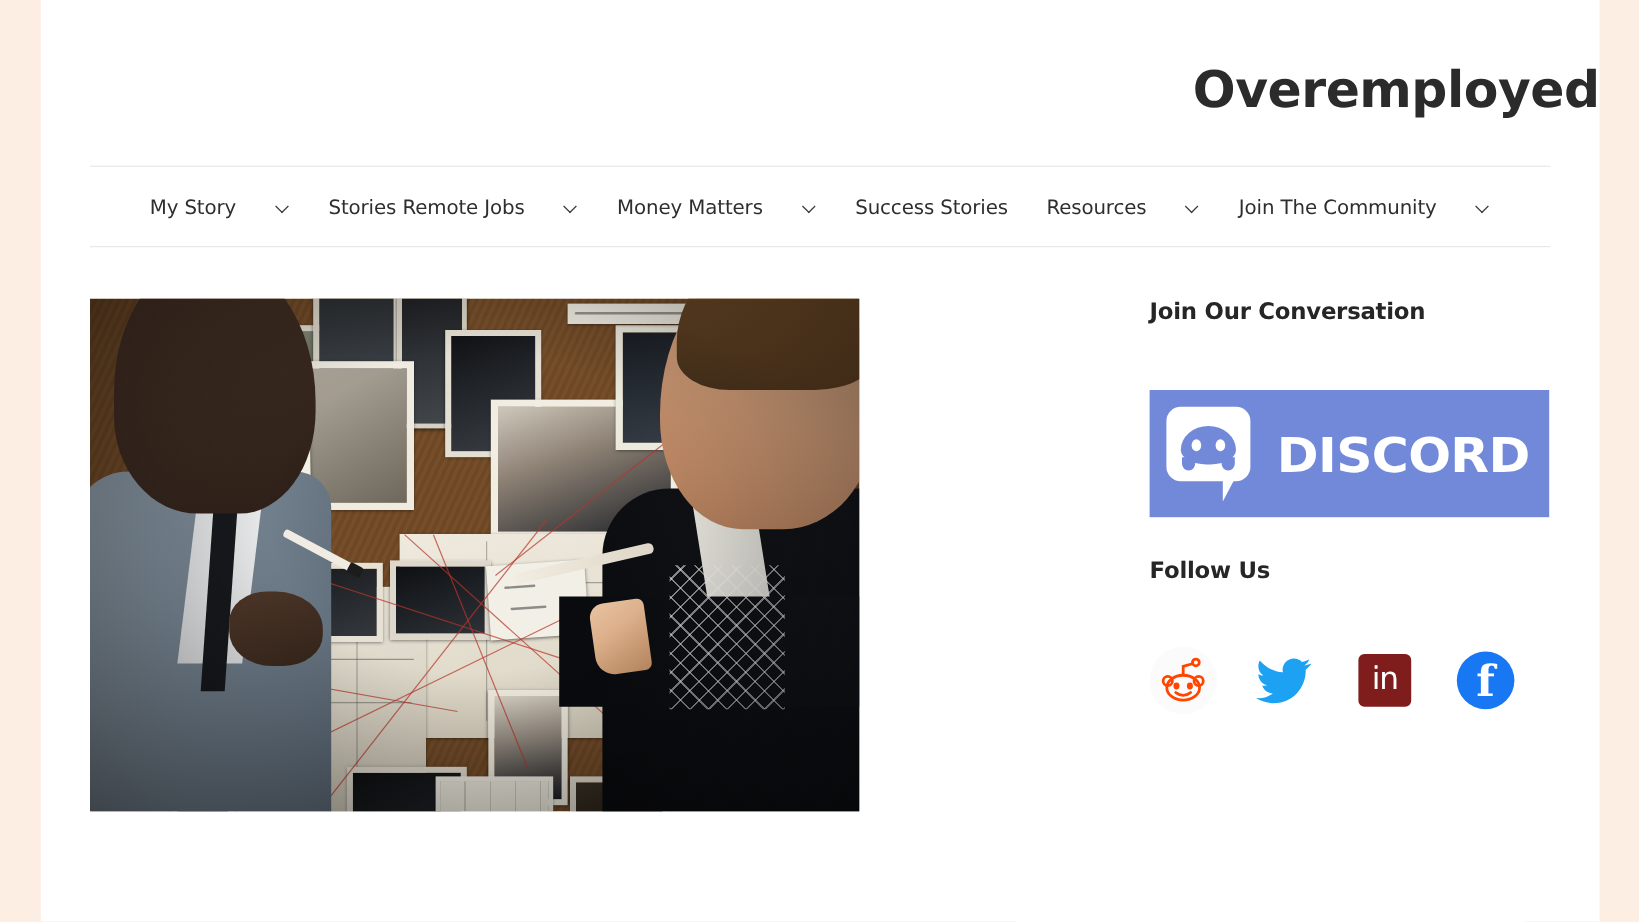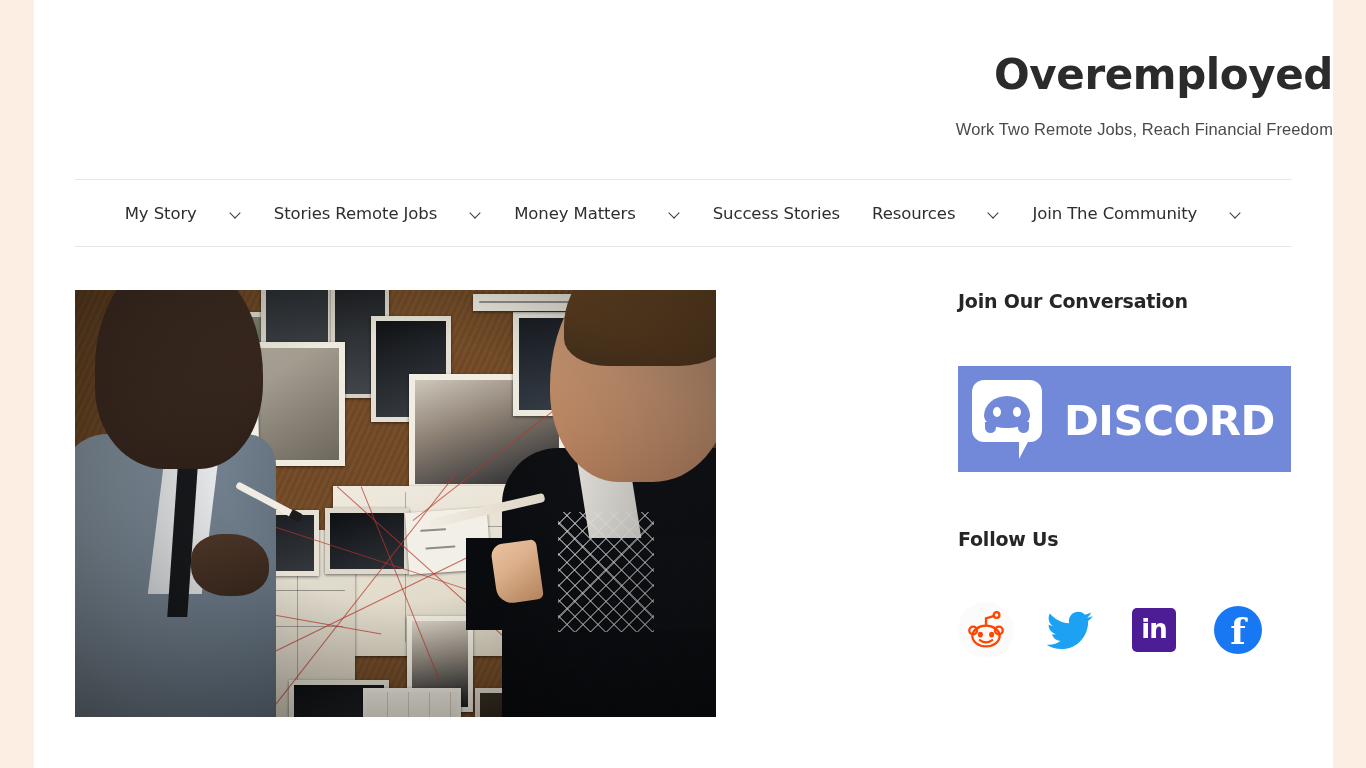--- a/index.html
+++ b/index.html
@@ -337,49 +337,49 @@
     font-family: "DejaVu Sans", sans-serif;
     font-size: 40px;
     font-weight: 700;
     color: #ffffff;
     letter-spacing: -0.5px;
     margin-top: 4px;
     transform: scaleX(1.05);
     transform-origin: left center;
   }
 
-  .follow-widget { margin-top: 56px; }
+  .follow-widget { margin-top: 34px; }
   .social-row {
     margin-top: 52px;
     display: flex;
     align-items: center;
     gap: 28px;
   }
   .social-btn {
     width: 56px; height: 56px;
     border-radius: 50%;
     display: flex;
     align-items: center;
     justify-content: center;
     cursor: pointer;
     flex: none;
   }
   .social-btn.hovered { background: #fbfbfb; }
 
   .li-square {
     width: 44px; height: 44px;
-    background: #4c1d95;
+    background: #7f1d1d;
     border-radius: 5px;
     display: flex;
     align-items: center;
     justify-content: center;
     color: #ffffff;
     font-family: "DejaVu Sans", sans-serif;
     font-size: 26px;
-    font-weight: 700;
+    font-weight: 400;
     letter-spacing: -1px;
     padding-bottom: 2px;
   }
   .fb-circle {
     width: 48px; height: 48px;
     border-radius: 50%;
     background: #1877f2;
     position: relative;
     overflow: hidden;
   }
@@ -395,21 +395,20 @@
   }
 </style>
 </head>
 <body>
 
 <div class="page-wrap">
   <div class="site-container">
 
     <header class="site-header">
       <h1 class="site-title">Overemployed</h1>
-      <p class="site-tagline">Work Two Remote Jobs, Reach Financial Freedom</p>
     </header>
 
     <nav class="nav-bar">
       <ul class="nav-list">
         <li class="nav-item">
           <span class="nav-label">My Story</span>
           <span class="chev"></span>
         </li>
         <li class="nav-item">
           <span class="nav-label">Stories Remote Jobs</span>

